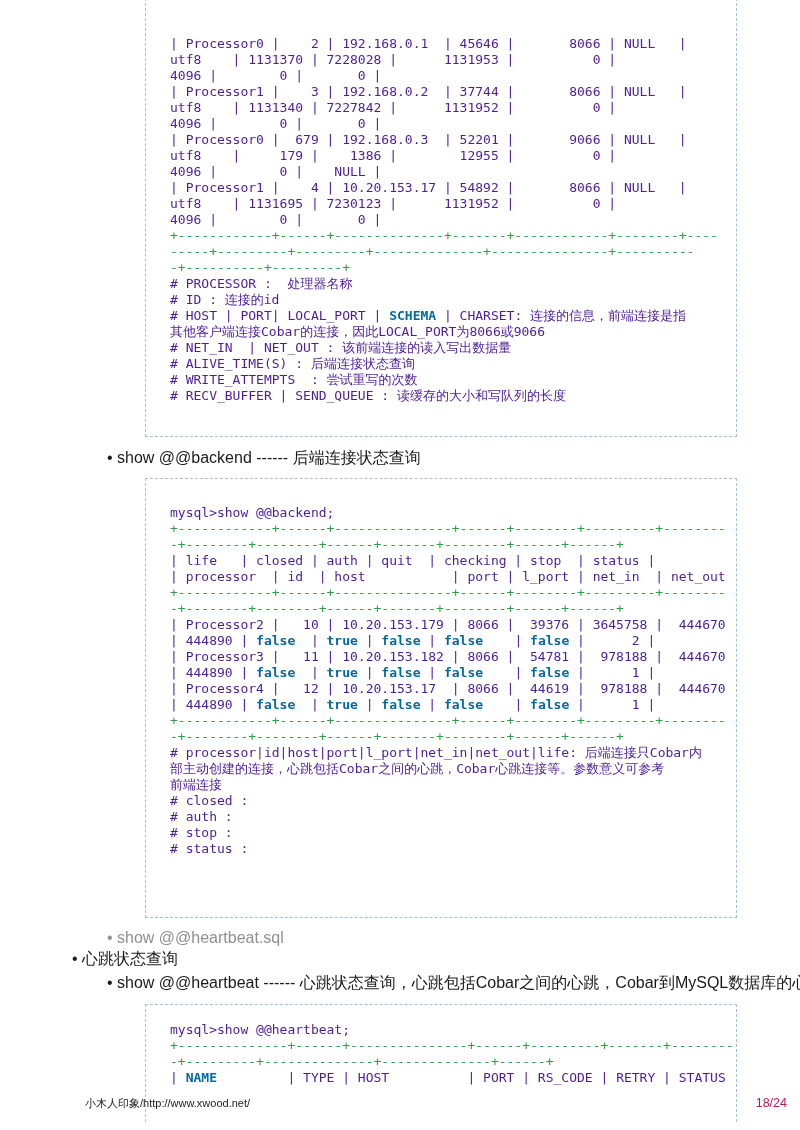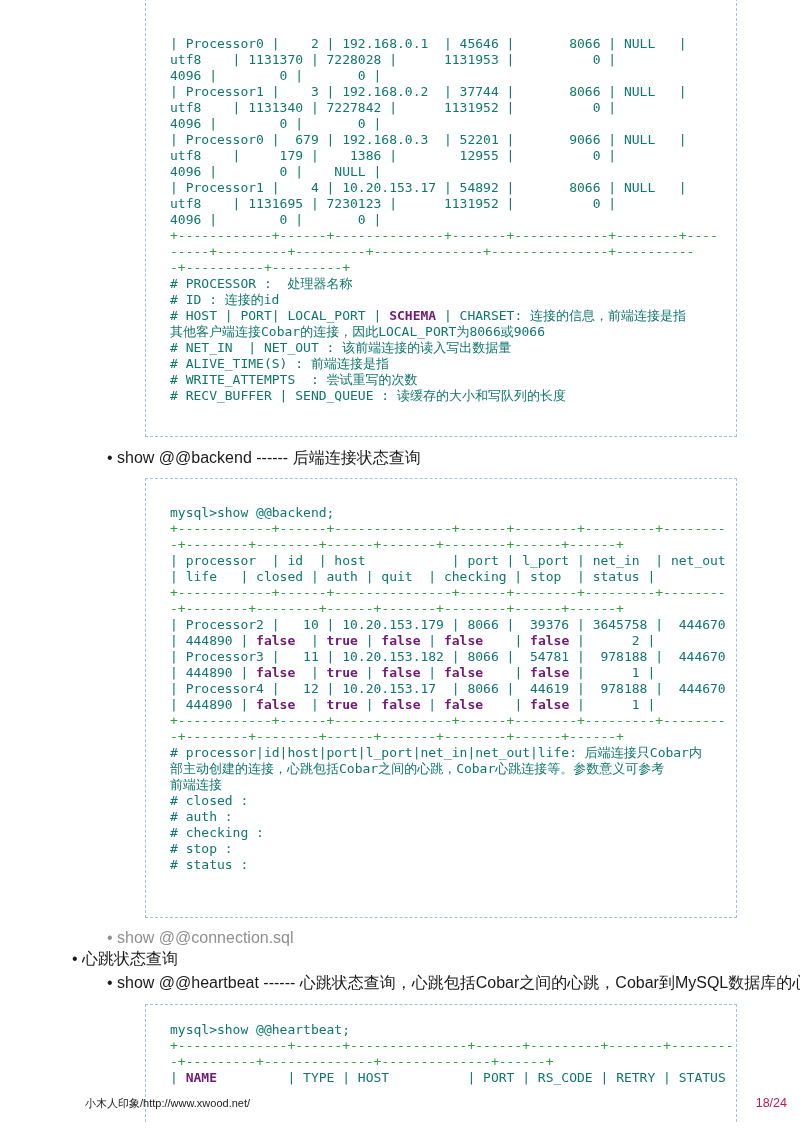--- a/index.html
+++ b/index.html
@@ -26,23 +26,23 @@
   .codebody {
     font-family: "DejaVu Sans Mono", monospace;
     font-size: 13px;
     line-height: 16px;
     color: #1a1a1a;
   }
   #block-connection .codebody { padding: 38px 0 0 24px; }
   #block-backend    .codebody { padding: 26px 0 0 24px; }
   #block-heartbeat  .codebody { padding: 17px 0 0 24px; }
   .code-line { white-space: pre; }
-  .c-k { color: #0f766e; }
+  .c-k { color: #4c1d95; }
   .c-g { color: #2f9e44; }
-  .c-b { color: #701a75; font-weight: bold; }
+  .c-b { color: #0369a1; font-weight: bold; }
   .bullet {
     position: absolute;
     font-size: 16px;
     line-height: 16px;
     color: #1a1a1a;
     white-space: nowrap;
   }
   .bullet .dot { display: inline-block; width: 10px; }
   .bullet.gray, .bullet.gray .dot { color: #8f8f8f; }
   .footer-left {
@@ -74,60 +74,59 @@
         <div class="code-line"><span class="c-k">utf8    | 1131695 | 7230123 |      1131952 |          0 |</span></div>
         <div class="code-line"><span class="c-k">4096 |        0 |       0 |</span></div>
         <div class="code-line"><span class="c-g">+------------+------+--------------+-------+------------+--------+----</span></div>
         <div class="code-line"><span class="c-g">-----+---------+---------+--------------+---------------+----------</span></div>
         <div class="code-line"><span class="c-g">-+----------+---------+</span></div>
         <div class="code-line"><span class="c-k"># PROCESSOR :  处理器名称</span></div>
         <div class="code-line"><span class="c-k"># ID : 连接的id</span></div>
         <div class="code-line"><span class="c-k"># HOST | PORT| LOCAL_PORT | </span><span class="c-b">SCHEMA</span><span class="c-k"> | CHARSET: 连接的信息，前端连接是指</span></div>
         <div class="code-line"><span class="c-k">其他客户端连接Cobar的连接，因此LOCAL_PORT为8066或9066</span></div>
         <div class="code-line"><span class="c-k"># NET_IN  | NET_OUT : 该前端连接的读入写出数据量</span></div>
-        <div class="code-line"><span class="c-k"># ALIVE_TIME(S) : 前端连接是指</span></div>
+        <div class="code-line"><span class="c-k"># ALIVE_TIME(S) : 后端连接状态查询</span></div>
         <div class="code-line"><span class="c-k"># WRITE_ATTEMPTS  : 尝试重写的次数</span></div>
         <div class="code-line"><span class="c-k"># RECV_BUFFER | SEND_QUEUE : 读缓存的大小和写队列的长度</span></div>
       </div>
   </div>
 
   <div class="bullet" style="left:107px; top:450px;">
     <span class="dot">•</span><span>show @@backend ------ 后端连接状态查询</span>
   </div>
 
   <div class="codeblock" id="block-backend">
     <div class="codebody">
         <div class="code-line"><span class="c-k">mysql&gt;show @@backend;</span></div>
         <div class="code-line"><span class="c-g">+------------+------+---------------+------+--------+---------+--------</span></div>
         <div class="code-line"><span class="c-g">-+--------+--------+------+-------+--------+------+------+</span></div>
+        <div class="code-line"><span class="c-k">| life   | closed | auth | quit  | checking | stop  | status |</span></div>
         <div class="code-line"><span class="c-k">| processor  | id  | host           | port | l_port | net_in  | net_out</span></div>
-        <div class="code-line"><span class="c-k">| life   | closed | auth | quit  | checking | stop  | status |</span></div>
         <div class="code-line"><span class="c-g">+------------+------+---------------+------+--------+---------+--------</span></div>
         <div class="code-line"><span class="c-g">-+--------+--------+------+-------+--------+------+------+</span></div>
         <div class="code-line"><span class="c-k">| Processor2 |   10 | 10.20.153.179 | 8066 |  39376 | 3645758 |  444670</span></div>
         <div class="code-line"><span class="c-k">| 444890 | </span><span class="c-b">false</span><span class="c-k">  | </span><span class="c-b">true</span><span class="c-k"> | </span><span class="c-b">false</span><span class="c-k"> | </span><span class="c-b">false</span><span class="c-k">    | </span><span class="c-b">false</span><span class="c-k"> |      2 |</span></div>
         <div class="code-line"><span class="c-k">| Processor3 |   11 | 10.20.153.182 | 8066 |  54781 |  978188 |  444670</span></div>
         <div class="code-line"><span class="c-k">| 444890 | </span><span class="c-b">false</span><span class="c-k">  | </span><span class="c-b">true</span><span class="c-k"> | </span><span class="c-b">false</span><span class="c-k"> | </span><span class="c-b">false</span><span class="c-k">    | </span><span class="c-b">false</span><span class="c-k"> |      1 |</span></div>
         <div class="code-line"><span class="c-k">| Processor4 |   12 | 10.20.153.17  | 8066 |  44619 |  978188 |  444670</span></div>
         <div class="code-line"><span class="c-k">| 444890 | </span><span class="c-b">false</span><span class="c-k">  | </span><span class="c-b">true</span><span class="c-k"> | </span><span class="c-b">false</span><span class="c-k"> | </span><span class="c-b">false</span><span class="c-k">    | </span><span class="c-b">false</span><span class="c-k"> |      1 |</span></div>
         <div class="code-line"><span class="c-g">+------------+------+---------------+------+--------+---------+--------</span></div>
         <div class="code-line"><span class="c-g">-+--------+--------+------+-------+--------+------+------+</span></div>
         <div class="code-line"><span class="c-k"># processor|id|host|port|l_port|net_in|net_out|life: 后端连接只Cobar内</span></div>
         <div class="code-line"><span class="c-k">部主动创建的连接，心跳包括Cobar之间的心跳，Cobar心跳连接等。参数意义可参考</span></div>
         <div class="code-line"><span class="c-k">前端连接</span></div>
         <div class="code-line"><span class="c-k"># closed :</span></div>
         <div class="code-line"><span class="c-k"># auth :</span></div>
-        <div class="code-line"><span class="c-k"># checking :</span></div>
         <div class="code-line"><span class="c-k"># stop :</span></div>
         <div class="code-line"><span class="c-k"># status :</span></div>
       </div>
   </div>
 
   <div class="bullet gray" style="left:107px; top:930px;">
-    <span class="dot">•</span><span>show @@connection.sql</span>
+    <span class="dot">•</span><span>show @@heartbeat.sql</span>
   </div>
 
   <div class="bullet" style="left:72px; top:951px;">
     <span class="dot">•</span><span>心跳状态查询</span>
   </div>
 
   <div class="bullet" style="left:107px; top:975px;">
     <span class="dot">•</span><span>show @@heartbeat ------ 心跳状态查询，心跳包括Cobar之间的心跳，Cobar到MySQL数据库的心跳</span>
   </div>
 

